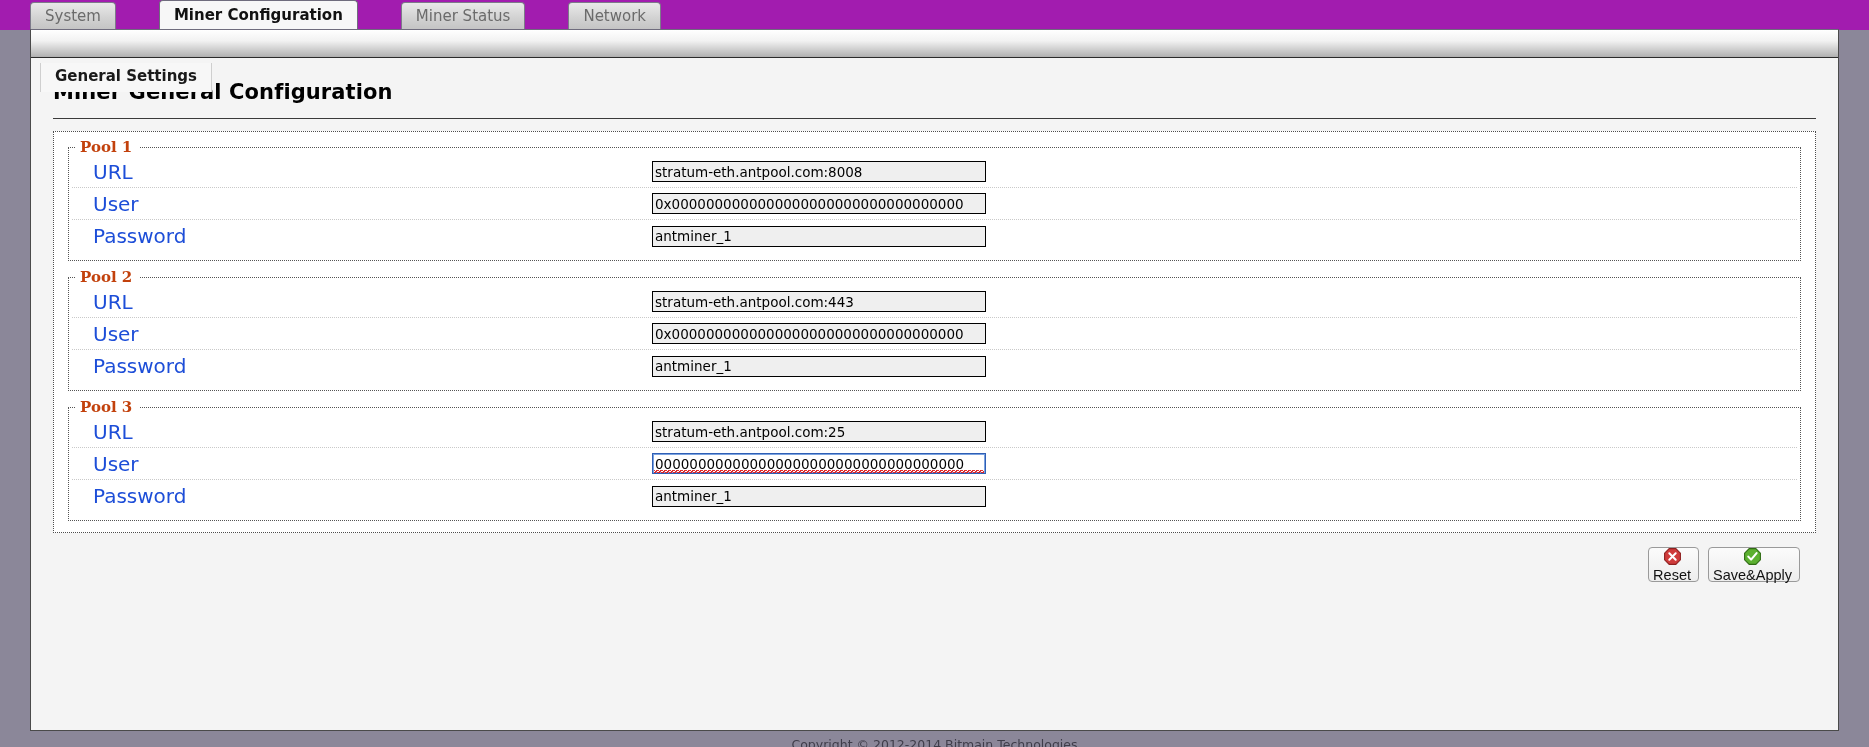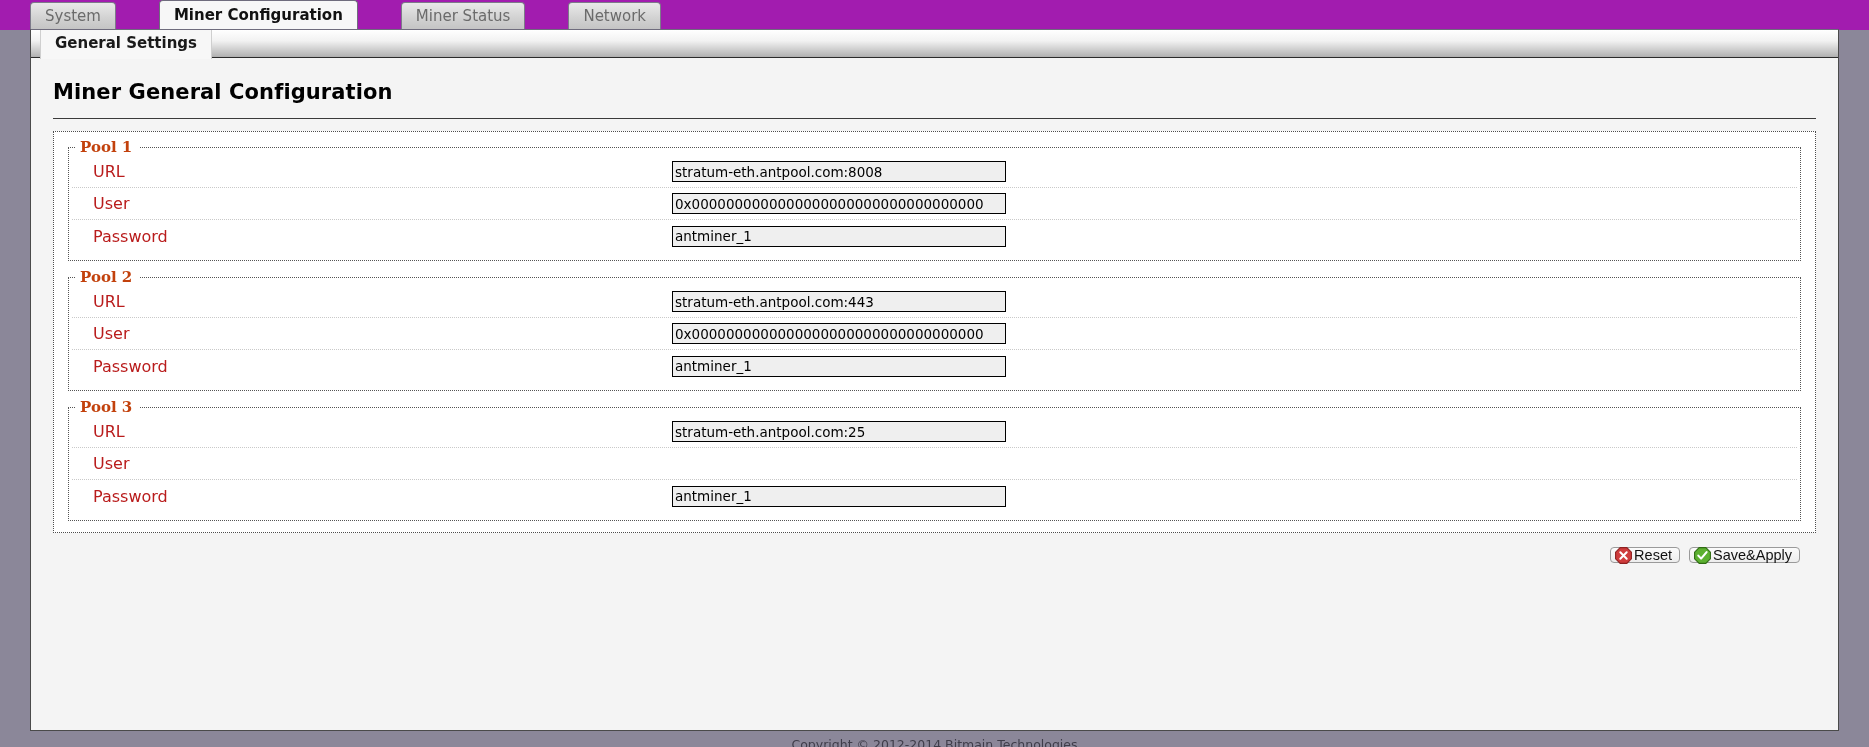--- a/index.html
+++ b/index.html
@@ -71,20 +71,21 @@
     line-height: 27px;
     padding: 0 14px;
     font-size: 15px;
     font-weight: bold;
     color: #1a1a1a;
     background: #f7f7f7;
     border-left: 1px solid #cfcfcf;
     border-right: 1px solid #cfcfcf;
     white-space: nowrap;
     cursor: pointer;
+    margin-top: 33px;
   }
 
   
   .content { padding: 0 22px; }
 
   h2.page-title {
     font-size: 21px;
     font-weight: bold;
     color: #000000;
     margin: 22px 0 0 0;
@@ -119,22 +120,22 @@
     align-items: center;
     height: 32px;
     border-bottom: 1px dotted #c9c9c9;
     margin: 0 3px;
   }
   .row:last-child { border-bottom: none; }
 
   .row .lbl {
     width: 580px;
     padding-left: 21px;
-    font-size: 16px;
-    color: #b91c1c;
+    font-size: 20px;
+    color: #1d4ed8;
   }
 
   .row .fieldwrap {
     flex: 0 0 auto;
   }
 
   input.cbi-input {
     width: 334px;
     height: 21px;
     font-family: "DejaVu Sans", "Liberation Sans", sans-serif;
@@ -143,21 +144,21 @@
     background: #efefef;
     border: 1px solid #000;
     padding: 0 2px;
     outline: none;
   }
   input.cbi-input.focused {
     background: #ffffff;
     border: 1px solid #2f5fb5;
     box-shadow: 0 0 0 1px #7aa2e0 inset;
   }
-  .inputholder { position: relative; display: inline-block; margin-left: 20px; }
+  .inputholder { position: relative; display: inline-block; }
   .spellmark {
     position: absolute;
     left: 2px; right: 2px; bottom: 1px;
     height: 3px;
     pointer-events: none;
     background-image:
       repeating-linear-gradient(135deg, #e02020 0 1px, transparent 1px 2px);
     background-size: 4px 3px;
     opacity: 0.95;
   }
@@ -169,30 +170,31 @@
   .actions {
     display: flex;
     justify-content: flex-end;
     align-items: center;
     padding: 14px 16px 0 0;
   }
   .btn {
     display: inline-flex;
     align-items: center;
     gap: 2px;
-    height: 16px;
+    height: 35px;
     padding: 0 7px 0 4px;
     margin-left: 9px;
     font-size: 14.5px;
     color: #111;
     background: linear-gradient(to bottom, #fbfbfb 0%, #ededed 100%);
     border: 1px solid #9a9a9a;
     border-radius: 4px;
     cursor: pointer;
     white-space: nowrap;
+    flex-direction: column;
   }
   .btn svg { display: block; }
 
   .copyright {
     position: absolute;
     left: 0; right: 0; bottom: 0;
     height: 16px;
     text-align: center;
     font-size: 12.5px;
     color: #3f3d4a;
@@ -256,20 +258,21 @@
           </div>
         </fieldset>
         <fieldset class="cbi-section">
           <legend>Pool 3</legend>
           <div class="row">
             <div class="lbl">URL</div>
             <div class="fieldwrap"><span class="inputholder"><input type="text" class="cbi-input" value="stratum-eth.antpool.com:25" style=""></span></div>
           </div>
           <div class="row">
             <div class="lbl">User</div>
+            <div class="fieldwrap"><span class="inputholder"><input type="text" class="cbi-input focused" value="000000000000000000000000000000000000" style=""><span class="spellmark"></span></span></div>
           </div>
           <div class="row">
             <div class="lbl">Password</div>
             <div class="fieldwrap"><span class="inputholder"><input type="text" class="cbi-input" value="antminer_1" style=""></span></div>
           </div>
         </fieldset>
       </div>
 
     <div class="actions">
       <button class="btn">

